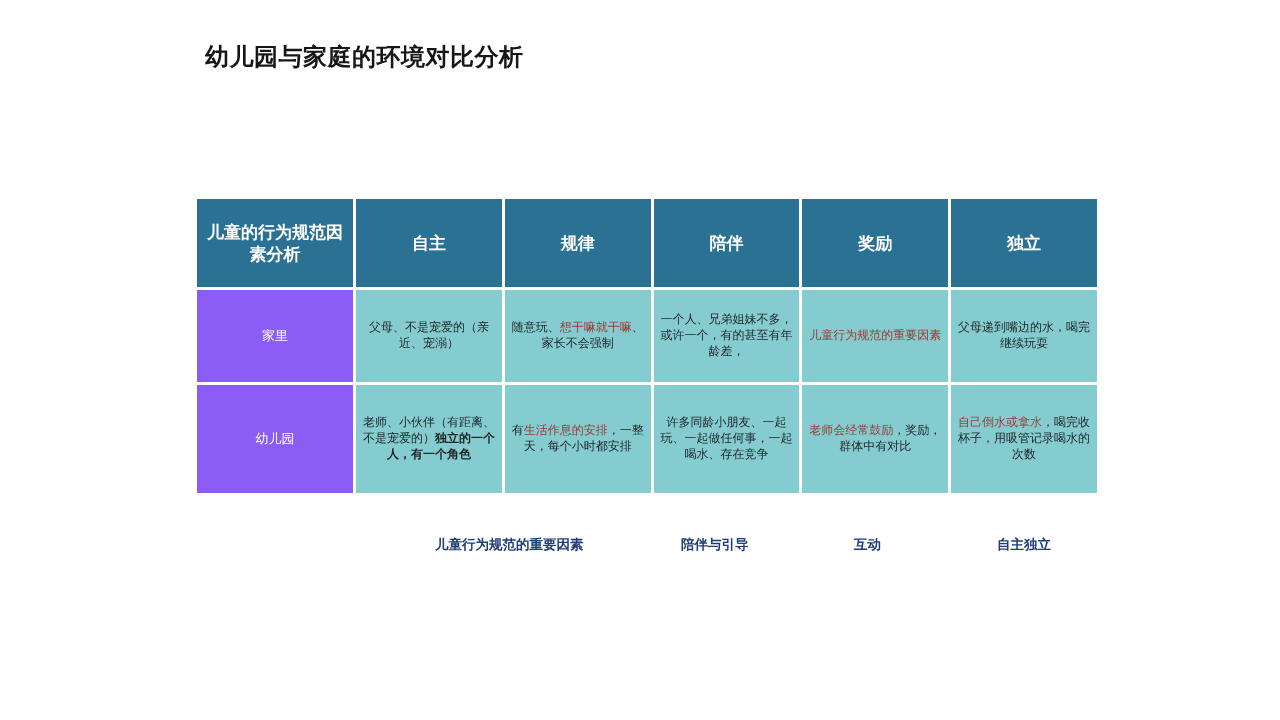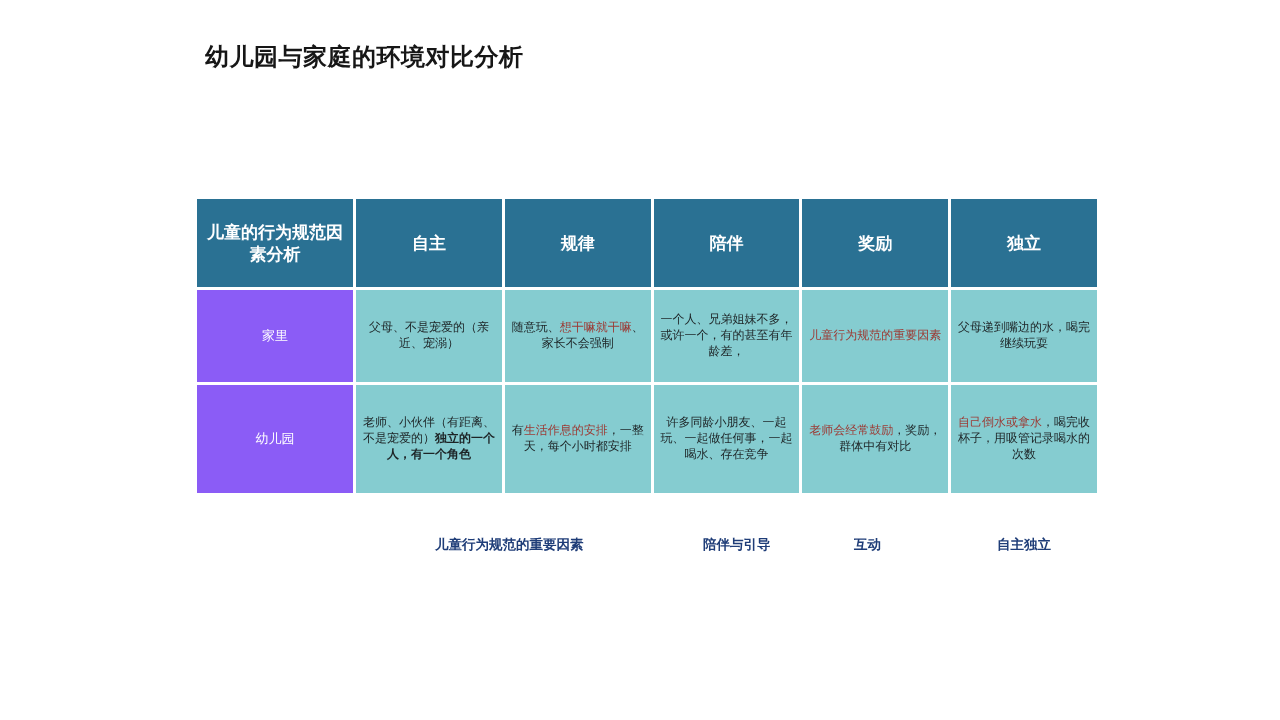--- a/index.html
+++ b/index.html
@@ -90,21 +90,21 @@
   }
   .caption {
     position: absolute;
     top: 0;
     font-size: 13.5px;
     font-weight: bold;
     color: #1f3d78;
     white-space: nowrap;
   }
   .caption.c0 { left: 238px; }
-  .caption.c1 { left: 506px; }
+  .caption.c1 { left: 484px; }
   .caption.c2 { left: 657px; }
   .caption.c3 { left: 800px; }
 </style>
 </head>
 <body>
 
 <div class="slide-title">幼儿园与家庭的环境对比分析</div>
 
 <div class="table-wrap">
   <table class="cmp">

